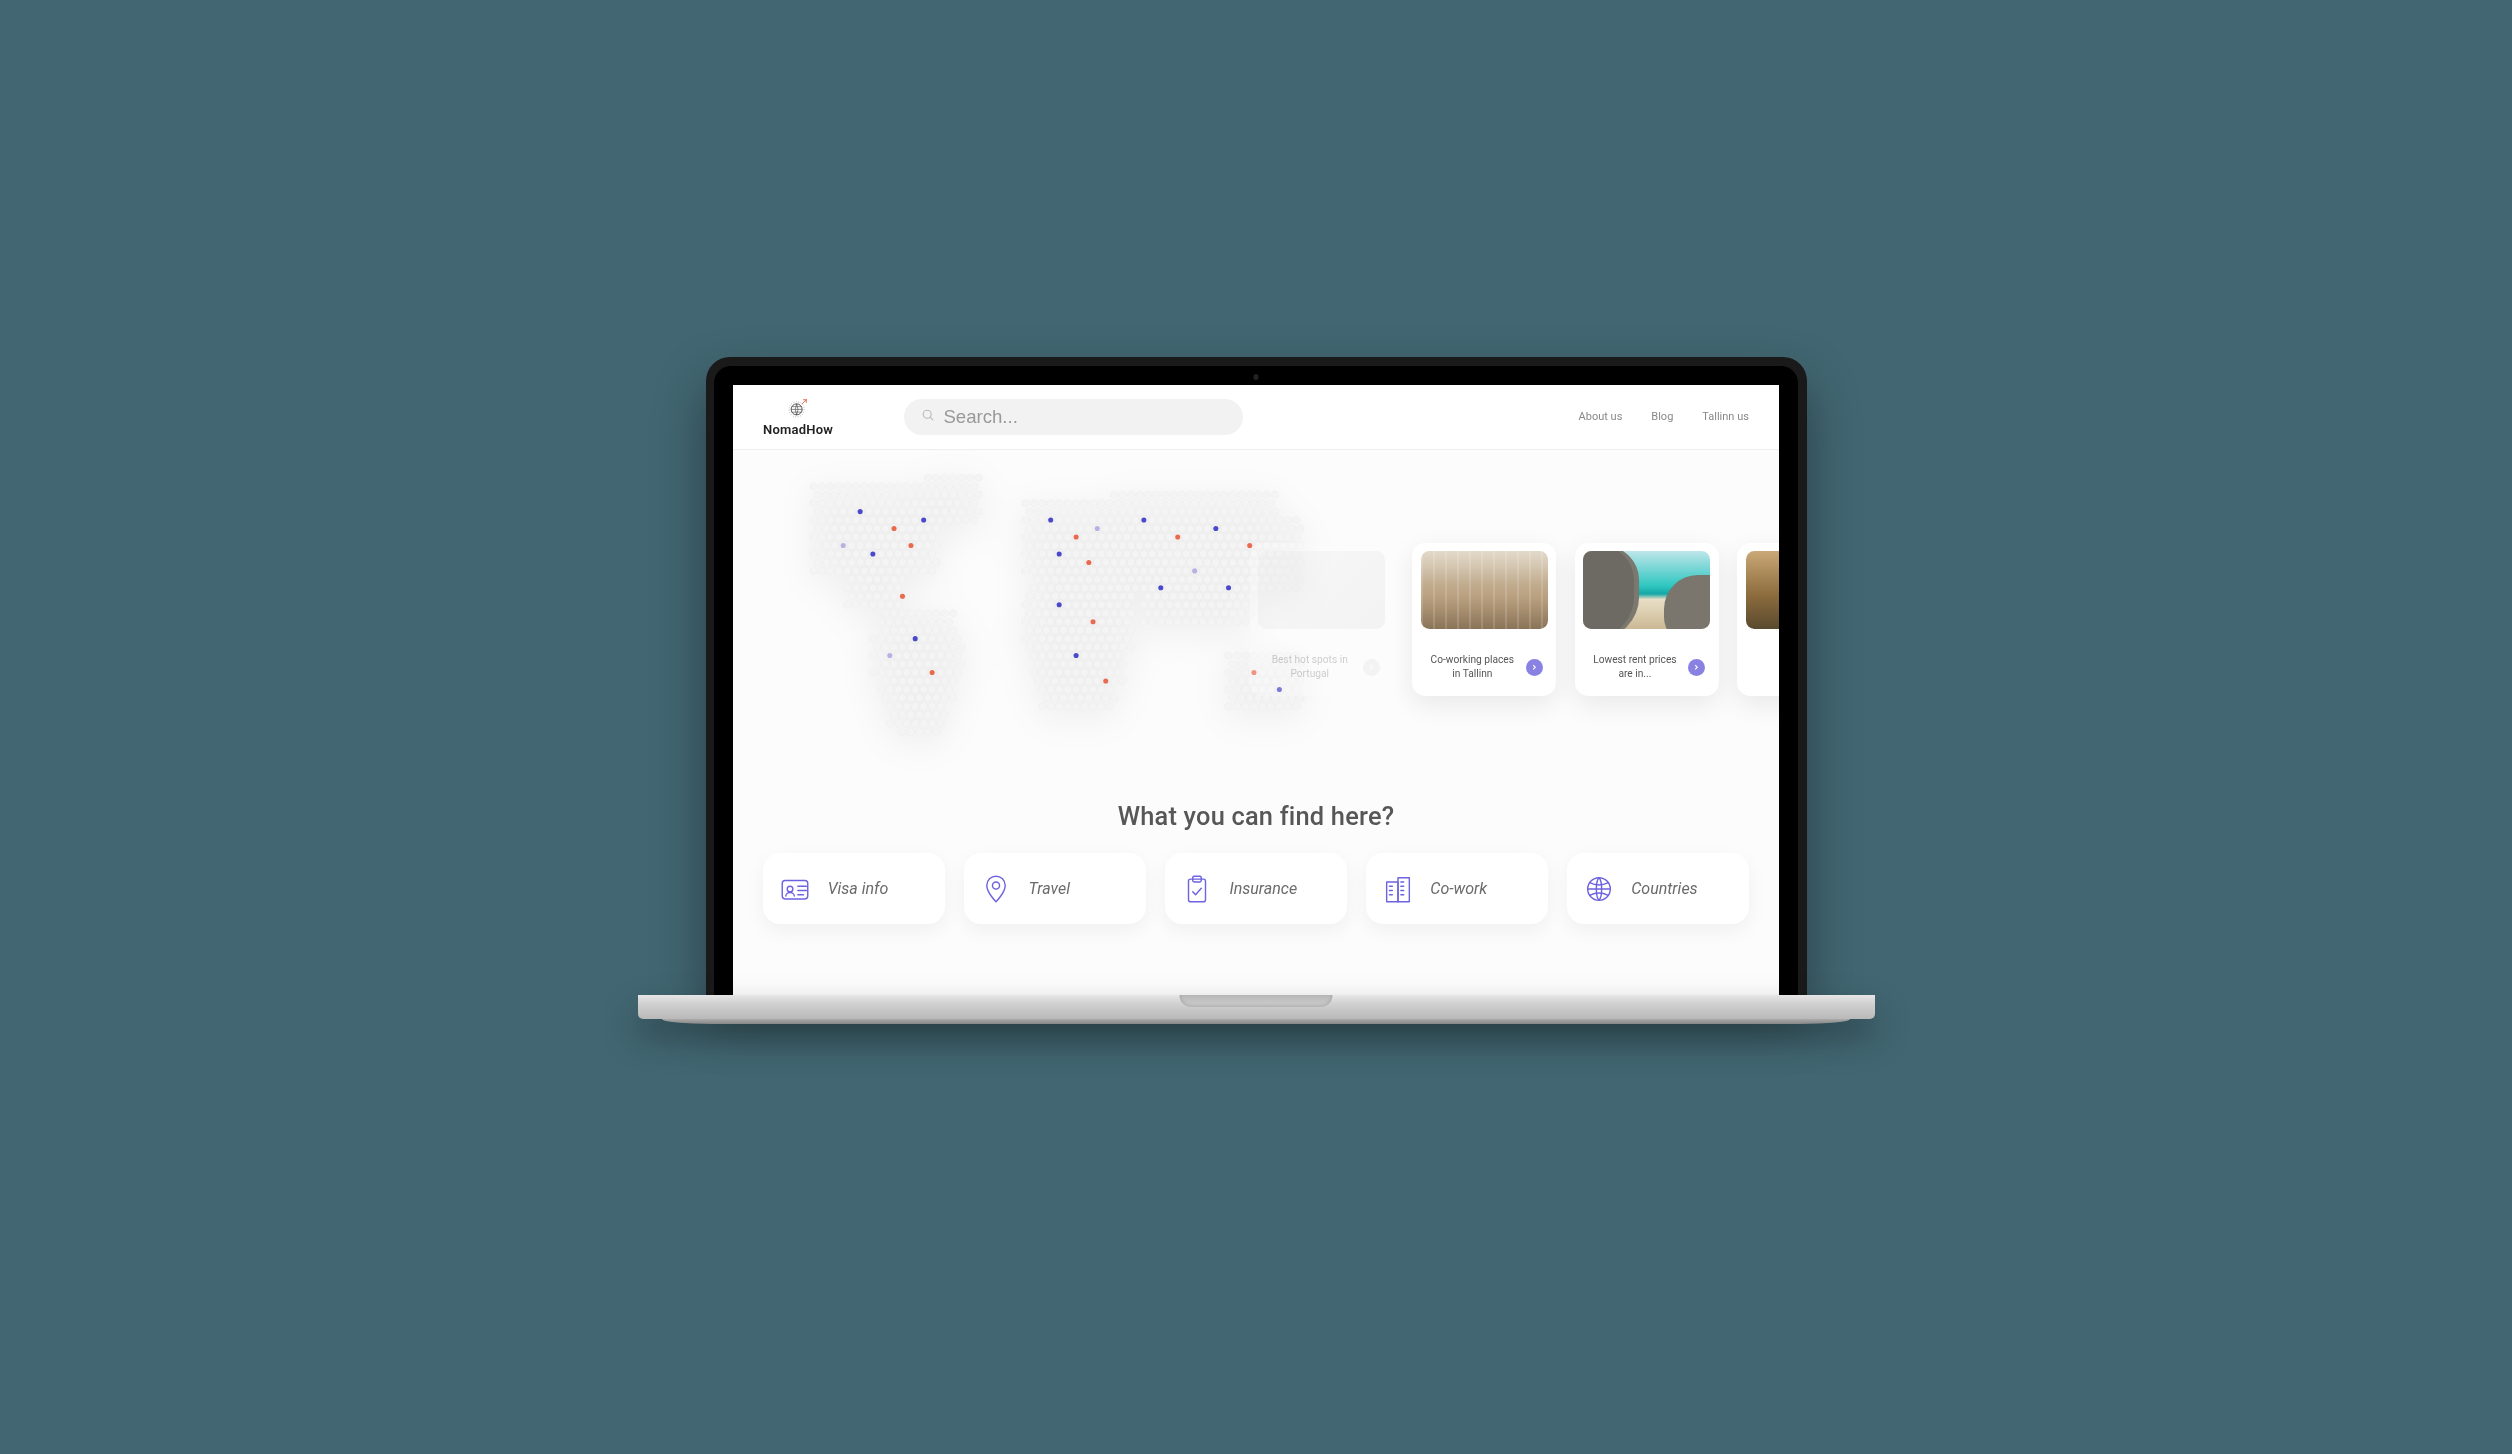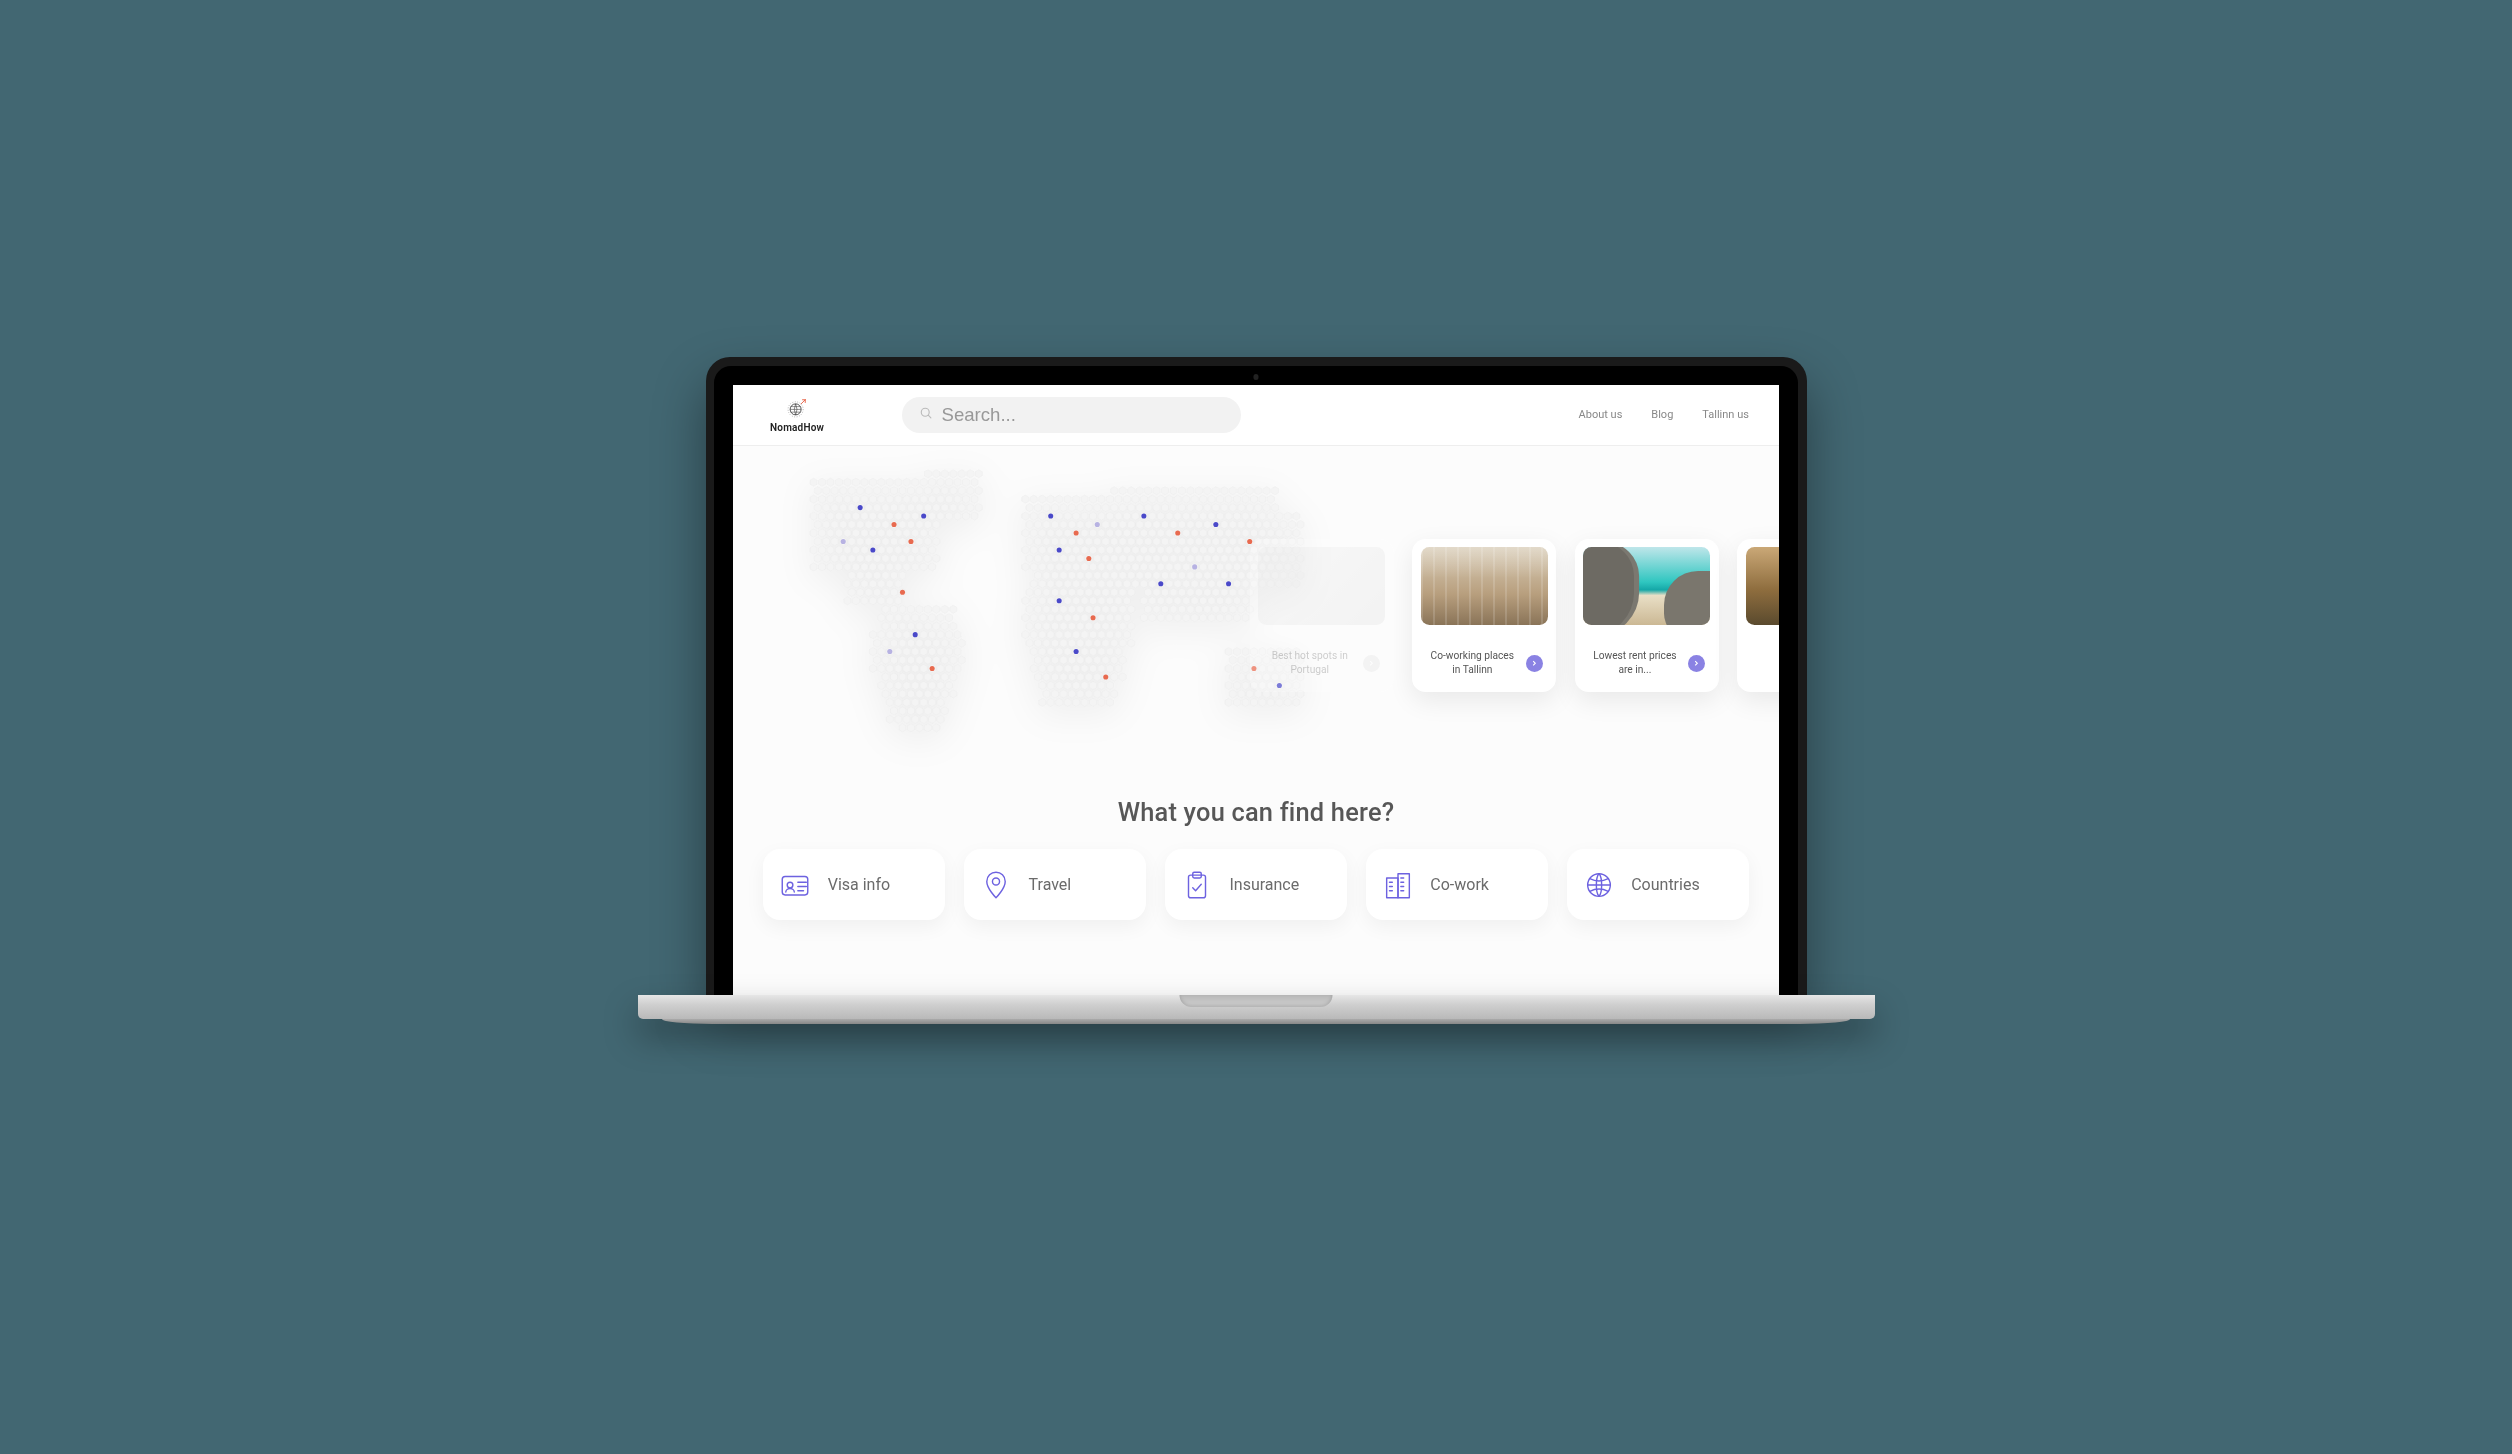--- a/index.html
+++ b/index.html
@@ -90,21 +90,21 @@
     flex-direction: column;
     align-items: center;
     gap: 3.4px;
     min-width: 68px;
   }
   .logo-icon {
     width: 22px; height: 22px;
     display: flex; align-items: center; justify-content: center;
   }
   .logo-text {
-    font-size: 10px;
+    font-size: 13px;
     font-weight: 600;
     color: #222;
     letter-spacing: 0.2px;
   }
   .search-wrap {
     flex: 0 0 auto;
     margin-left: 51px;
   }
   .search {
     display: flex;
@@ -248,20 +248,21 @@
   .cat-icon {
     width: 34px; height: 34px;
     display:flex;align-items:center;justify-content:center;
     flex: 0 0 auto;
   }
   .cat-icon svg { stroke: #6d62e0; fill: none; stroke-width: 2; stroke-linecap: round; stroke-linejoin: round; }
   .cat-label {
     font-size: 16px;
     color: #6b6b6b;
     font-weight: 400;
+    font-style: italic;
   }
 </style>
 </head>
 <body>
 
 <div class="laptop">
   <div class="laptop-screen">
     <div class="laptop-bezel">
       <div class="laptop-camera"></div>
       <div class="laptop-viewport">

